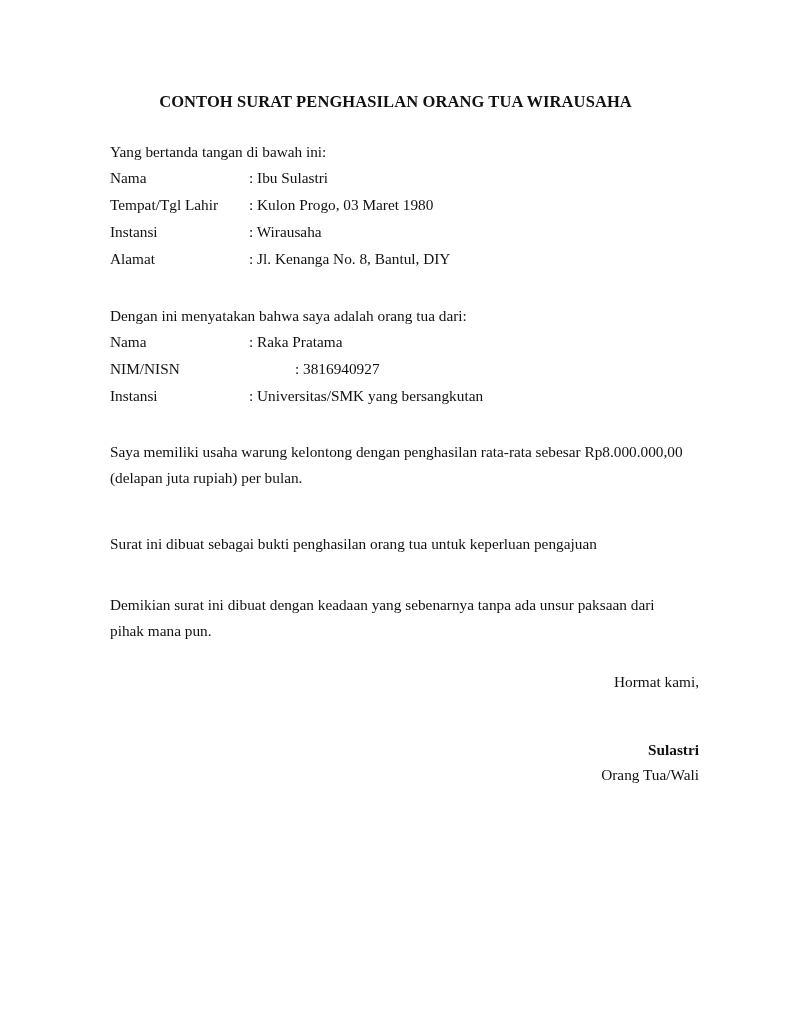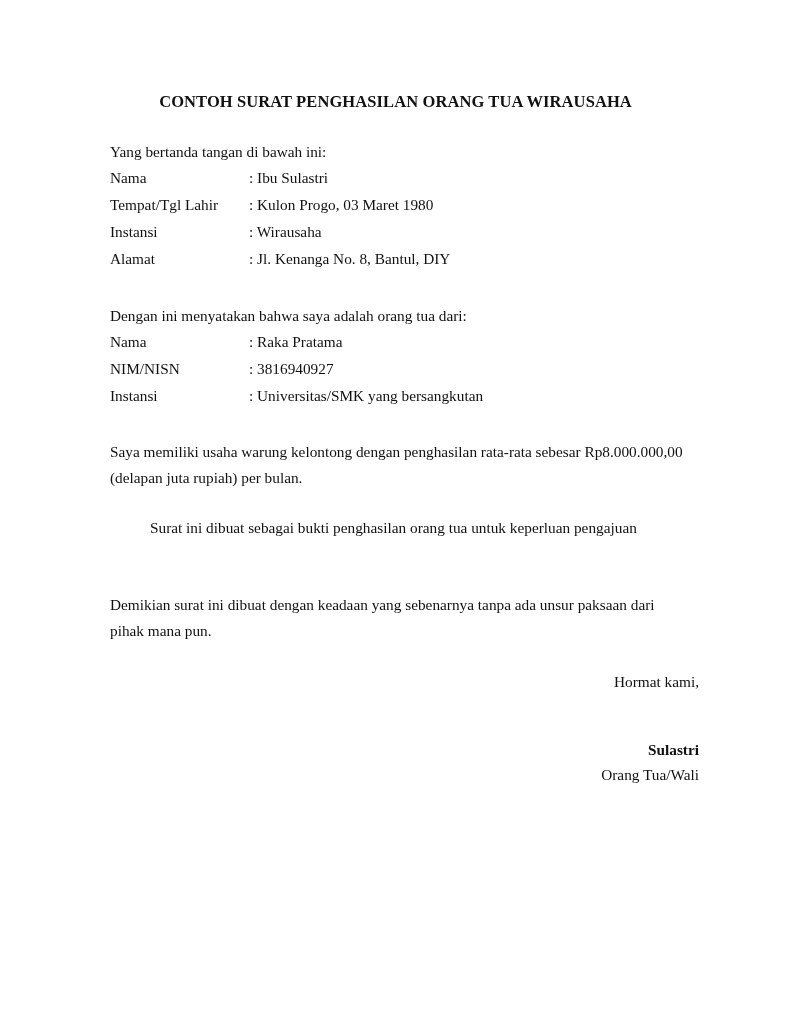--- a/index.html
+++ b/index.html
@@ -103,36 +103,36 @@
     </div>
   </div>
 
   <div class="line" style="top:306px;">Dengan ini menyatakan bahwa saya adalah orang tua dari:</div>
 
   <div>
     <div class="row" style="top:332px;">
       <span class="label">Nama</span>
       <span class="value">: Raka Pratama</span>
     </div>
-    <div class="row" style="top:359px;">
+    <div class="row" style="top:359px;gap:46px;">
       <span class="label">NIM/NISN</span>
       <span class="value">: 3816940927</span>
     </div>
     <div class="row" style="top:386px;">
       <span class="label">Instansi</span>
       <span class="value">: Universitas/SMK yang bersangkutan</span>
     </div>
   </div>
 
   <p class="para" style="top:439px;">
     <span>Saya memiliki usaha warung kelontong dengan penghasilan rata-rata sebesar Rp8.000.000,00</span>
     <span>(delapan juta rupiah) per bulan.</span>
   </p>
 
-  <p class="para" style="top:515px;margin-left:40px;">
+  <p class="para" style="top:531px;">
     <span>Surat ini dibuat sebagai bukti penghasilan orang tua untuk keperluan pengajuan</span>
   </p>
 
   <p class="para" style="top:592px;">
     <span>Demikian surat ini dibuat dengan keadaan yang sebenarnya tanpa ada unsur paksaan dari</span>
     <span>pihak mana pun.</span>
   </p>
 
   <div class="right" style="top:672px;text-align:center;">Hormat kami,</div>
 

